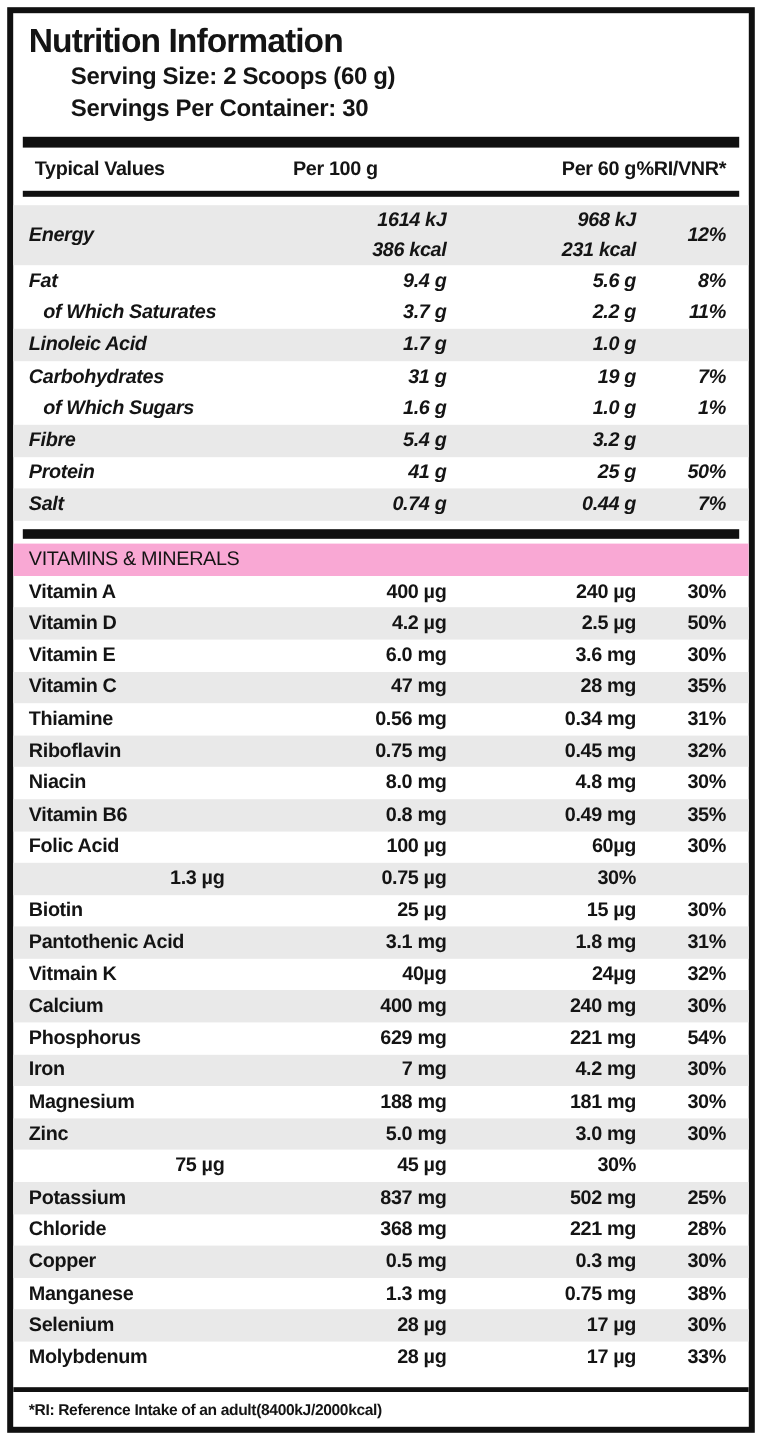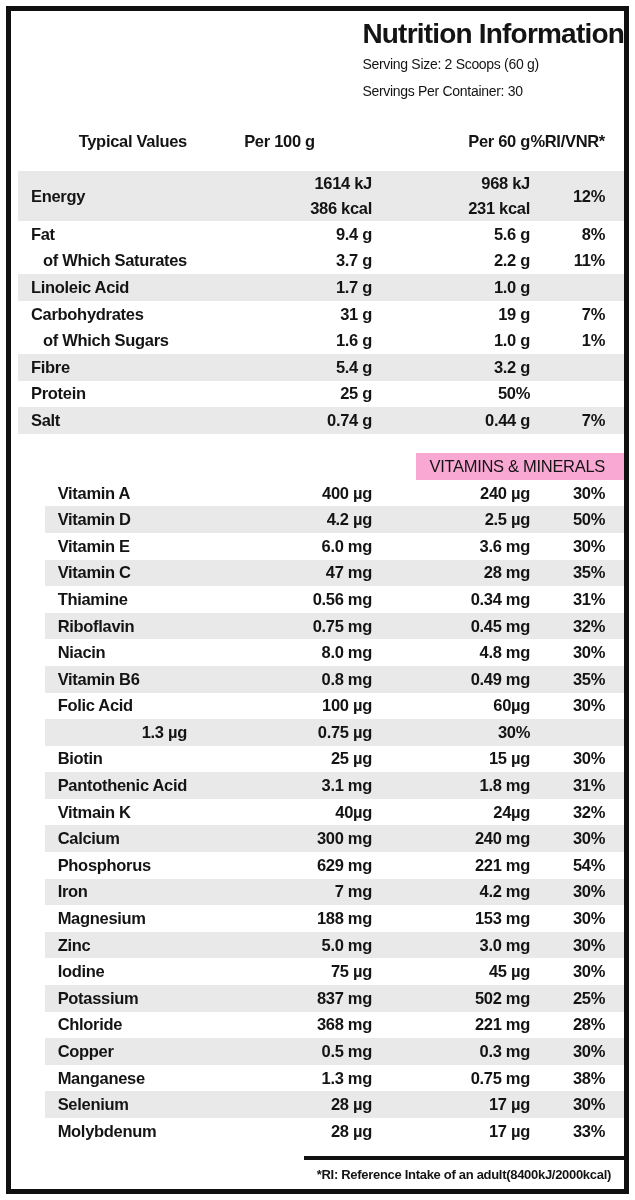--- a/index.html
+++ b/index.html
@@ -14,37 +14,37 @@
   .label {
     box-sizing: border-box;
     width: 623px;
     height: 1188px;
     margin: 6px;
     border: 5px solid #101010;
     background: #ffffff;
     display: flex;
     flex-direction: column;
     overflow: hidden;
-    align-items: flex-end;
   }
   .head {
     padding: 6px 0 0 13px;
   }
   .title {
     font-size: 28px;
     font-weight: 700;
     letter-spacing: -0.8px;
     line-height: 34px;
     margin: 0;
   }
   .serving {
-    font-size: 14px;
-    font-weight: 400;
+    font-size: 20px;
+    font-weight: 700;
     letter-spacing: -0.3px;
     line-height: 27px;
+    margin-left: 35px;
   }
   .bar {
     background: #101010;
     margin: 0 8px;
     flex: none;
   }
   .bar.thick   { height: 9px; margin-top: 9px; }
   .bar.thin    { height: 5px; }
   .bar.thick2  { height: 8px; margin-top: 7px; margin-bottom: 4px; }
   .row {
@@ -60,21 +60,21 @@
   }
   .row.shade { background: #e9e9e9; }
   .headrow { min-height: 36px; padding-left: 18px; }
   .c-label { text-align: left; white-space: nowrap; min-width: 0; }
   .row.indent .c-label { padding-left: 12px; }
   .c-100 { text-align: right; white-space: pre-line; line-height: 25px; }
   .c-60  { text-align: right; white-space: pre-line; line-height: 25px; }
   .c-ri  { text-align: right; }
   .headrow .c-100 { text-align: center; }
   .tbody { display: flex; flex-direction: column; flex: none; }
-  .tbody.macros { margin-top: 7px; }
+  .tbody.macros { margin-top: 7px; font-style: italic; }
   .section-row {
     display: flex;
     align-items: center;
     min-height: 27px;
     padding: 0 19px 0 13px;
     font-size: 16.5px;
     font-weight: 400;
     letter-spacing: -0.3px;
     background: #f9a8d4;
     flex: none;
@@ -162,20 +162,21 @@
 
       <div class="row shade">
         <span class="c-label">Fibre</span>
         <span class="c-100">5.4 g</span>
         <span class="c-60">3.2 g</span>
         <span class="c-ri"></span>
       </div>
 
       <div class="row">
         <span class="c-label">Protein</span>
+        <span class="c-100">41 g</span>
         <span class="c-60">25 g</span>
         <span class="c-ri">50%</span>
       </div>
 
       <div class="row shade">
         <span class="c-label">Salt</span>
         <span class="c-100">0.74 g</span>
         <span class="c-60">0.44 g</span>
         <span class="c-ri">7%</span>
       </div>
@@ -274,21 +275,21 @@
 
       <div class="row">
         <span class="c-label">Vitmain K</span>
         <span class="c-100">40µg</span>
         <span class="c-60">24µg</span>
         <span class="c-ri">32%</span>
       </div>
 
       <div class="row shade">
         <span class="c-label">Calcium</span>
-        <span class="c-100">300 mg</span>
+        <span class="c-100">400 mg</span>
         <span class="c-60">240 mg</span>
         <span class="c-ri">30%</span>
       </div>
 
       <div class="row">
         <span class="c-label">Phosphorus</span>
         <span class="c-100">629 mg</span>
         <span class="c-60">221 mg</span>
         <span class="c-ri">54%</span>
       </div>
@@ -296,33 +297,32 @@
       <div class="row shade">
         <span class="c-label">Iron</span>
         <span class="c-100">7 mg</span>
         <span class="c-60">4.2 mg</span>
         <span class="c-ri">30%</span>
       </div>
 
       <div class="row">
         <span class="c-label">Magnesium</span>
         <span class="c-100">188 mg</span>
-        <span class="c-60">153 mg</span>
+        <span class="c-60">181 mg</span>
         <span class="c-ri">30%</span>
       </div>
 
       <div class="row shade">
         <span class="c-label">Zinc</span>
         <span class="c-100">5.0 mg</span>
         <span class="c-60">3.0 mg</span>
         <span class="c-ri">30%</span>
       </div>
 
       <div class="row">
-        <span class="c-label">Iodine</span>
         <span class="c-100">75 µg</span>
         <span class="c-60">45 µg</span>
         <span class="c-ri">30%</span>
       </div>
 
       <div class="row shade">
         <span class="c-label">Potassium</span>
         <span class="c-100">837 mg</span>
         <span class="c-60">502 mg</span>
         <span class="c-ri">25%</span>

